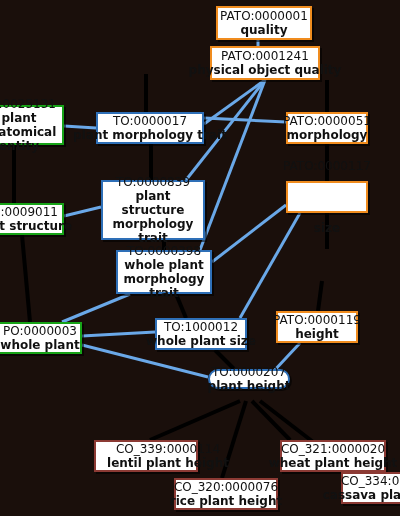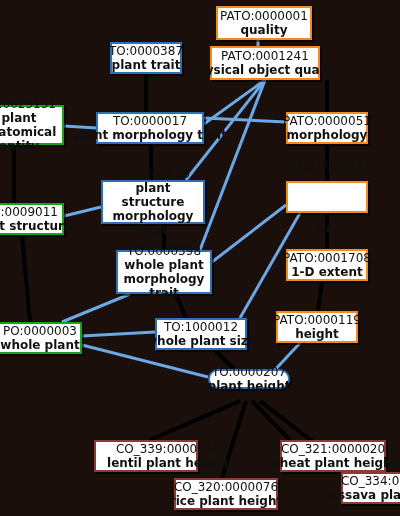--- a/index.html
+++ b/index.html
@@ -88,55 +88,47 @@
       <path d="M 352,472 L 260,401" fill="none" stroke="#000000" stroke-width="4" stroke-linecap="butt"></path>
     </svg>
 <div class="node n-pato" style="left: 216px; top: 6px; width: 96px; height: 34px;">
       <div class="nid">PATO:0000001</div>
       <div class="nlabel">quality</div>
     </div>
     <div class="node n-pato" style="left: 210px; top: 46px; width: 110px; height: 34px;">
       <div class="nid">PATO:0001241</div>
       <div class="nlabel">physical object quality</div>
     </div>
-    <div class="node n-to" style="left: 110px; top: 42px; width: 72px; height: 32px;">
-      <div class="nid">TO:0000387</div>
-      <div class="nlabel">plant trait</div>
-    </div>
     <div class="node n-po multiline" style="left: -26px; top: 105px; width: 90px; height: 40px;">
       <div class="nid">PO:0025131</div>
       <div class="nlabel">plant anatomical entity</div>
     </div>
     <div class="node n-to" style="left: 96px; top: 112px; width: 108px; height: 32px;">
       <div class="nid">TO:0000017</div>
       <div class="nlabel">plant morphology trait</div>
     </div>
     <div class="node n-pato" style="left: 286px; top: 112px; width: 82px; height: 32px;">
       <div class="nid">PATO:0000051</div>
       <div class="nlabel">morphology</div>
     </div>
-    <div class="node n-to multiline" style="left: 101px; top: 180px; width: 104px; height: 44px;">
+    <div class="node n-to multiline" style="left: 101px; top: 180px; width: 104px; height: 60px;">
       <div class="nid">TO:0000839</div>
       <div class="nlabel">plant structure morphology trait</div>
     </div>
     <div class="node n-po" style="left: -22px; top: 203px; width: 86px; height: 32px;">
       <div class="nid">PO:0009011</div>
       <div class="nlabel">plant structure</div>
     </div>
     <div class="node n-pato" style="left: 286px; top: 181px; width: 82px; height: 32px; gap: 48px;">
       <div class="nid">PATO:0000117</div>
       <div class="nlabel">size</div>
     </div>
     <div class="node n-to multiline" style="left: 116px; top: 250px; width: 96px; height: 44px;">
       <div class="nid">TO:0000398</div>
       <div class="nlabel">whole plant morphology trait</div>
-    </div>
-    <div class="node n-pato" style="left: 286px; top: 249px; width: 82px; height: 32px;">
-      <div class="nid">PATO:0001708</div>
-      <div class="nlabel">1-D extent</div>
     </div>
     <div class="node n-po" style="left: -2px; top: 322px; width: 84px; height: 32px;">
       <div class="nid">PO:0000003</div>
       <div class="nlabel">whole plant</div>
     </div>
     <div class="node n-to" style="left: 155px; top: 318px; width: 92px; height: 32px;">
       <div class="nid">TO:1000012</div>
       <div class="nlabel">whole plant size</div>
     </div>
     <div class="node n-pato" style="left: 276px; top: 311px; width: 82px; height: 32px;">

